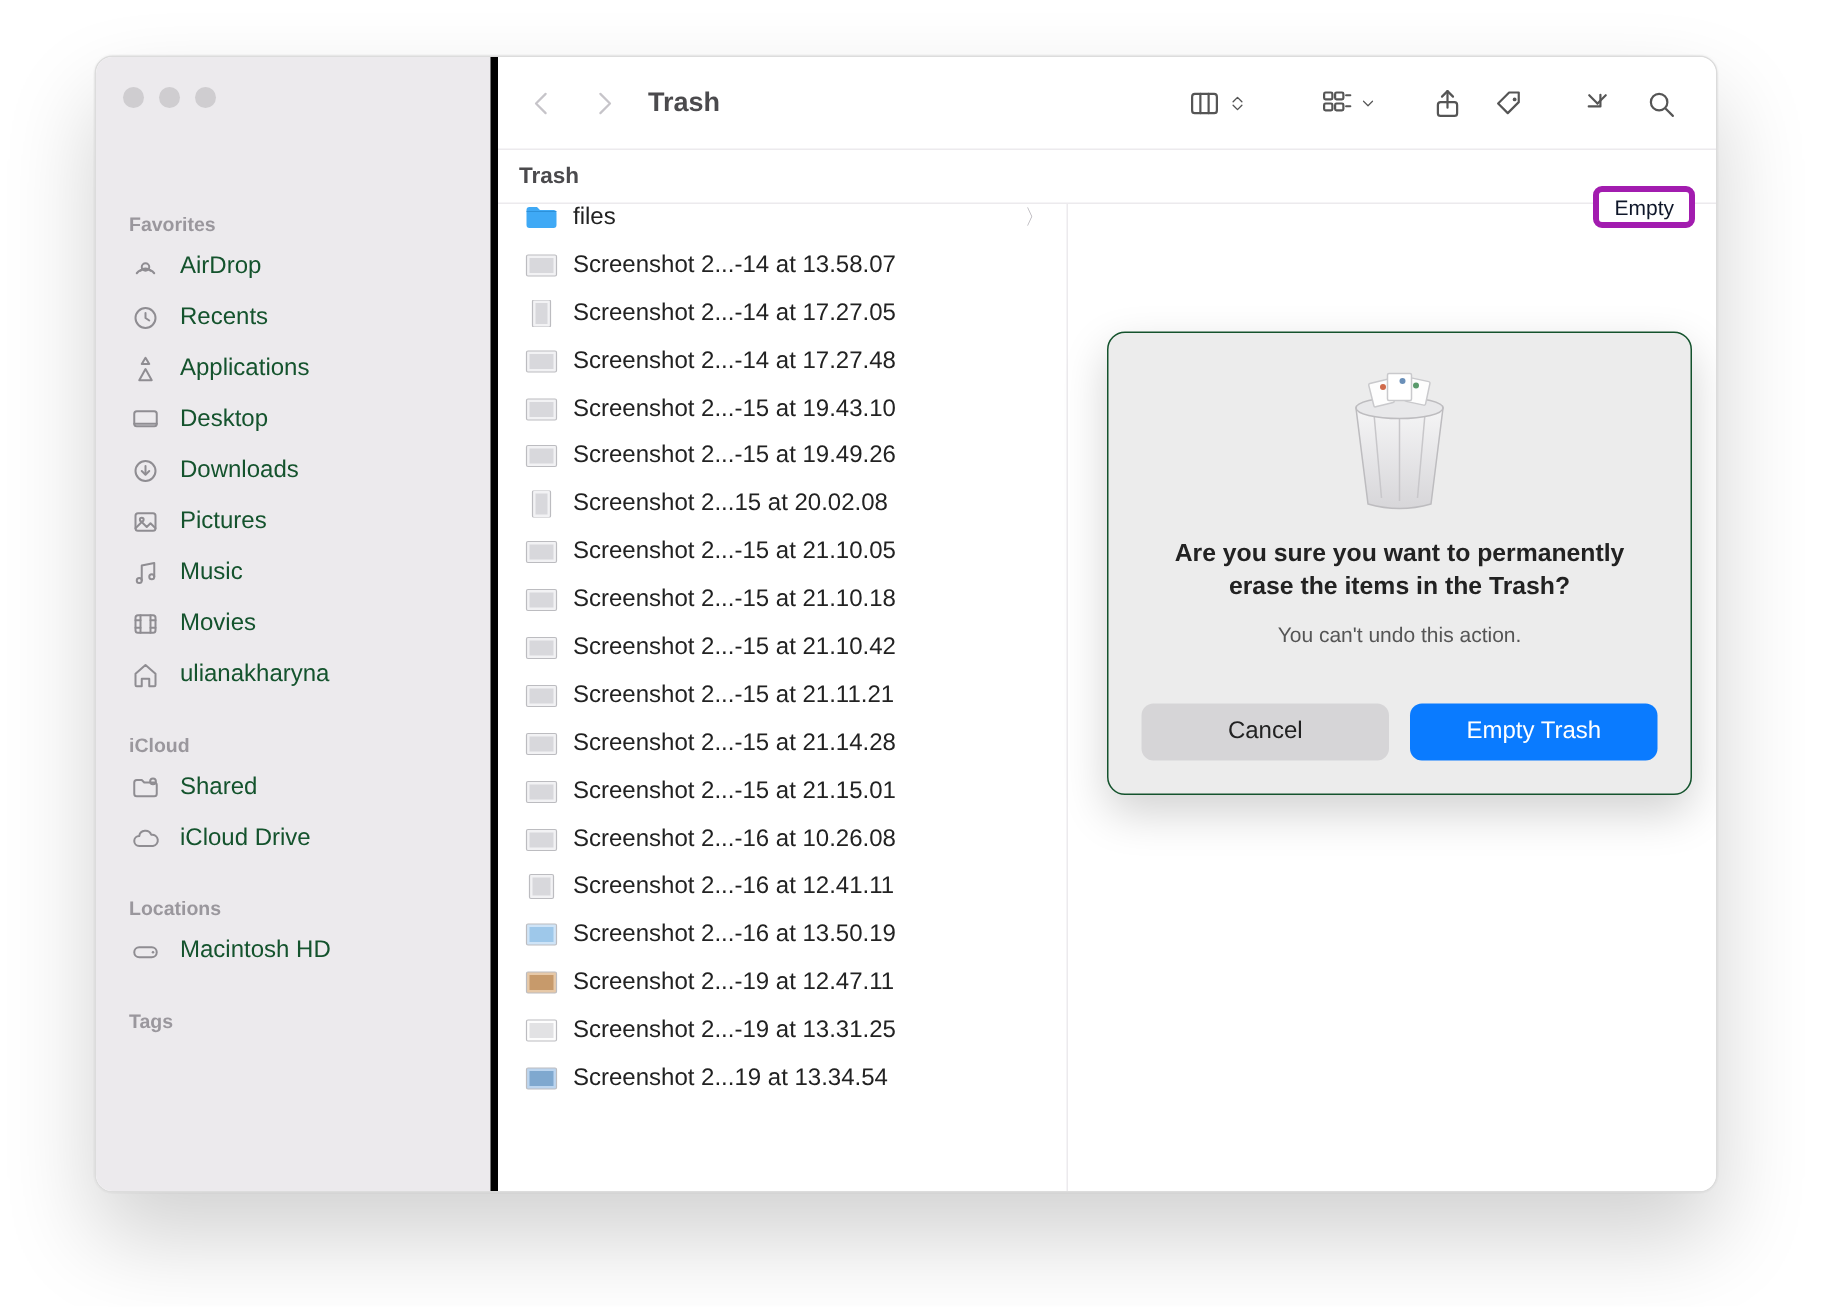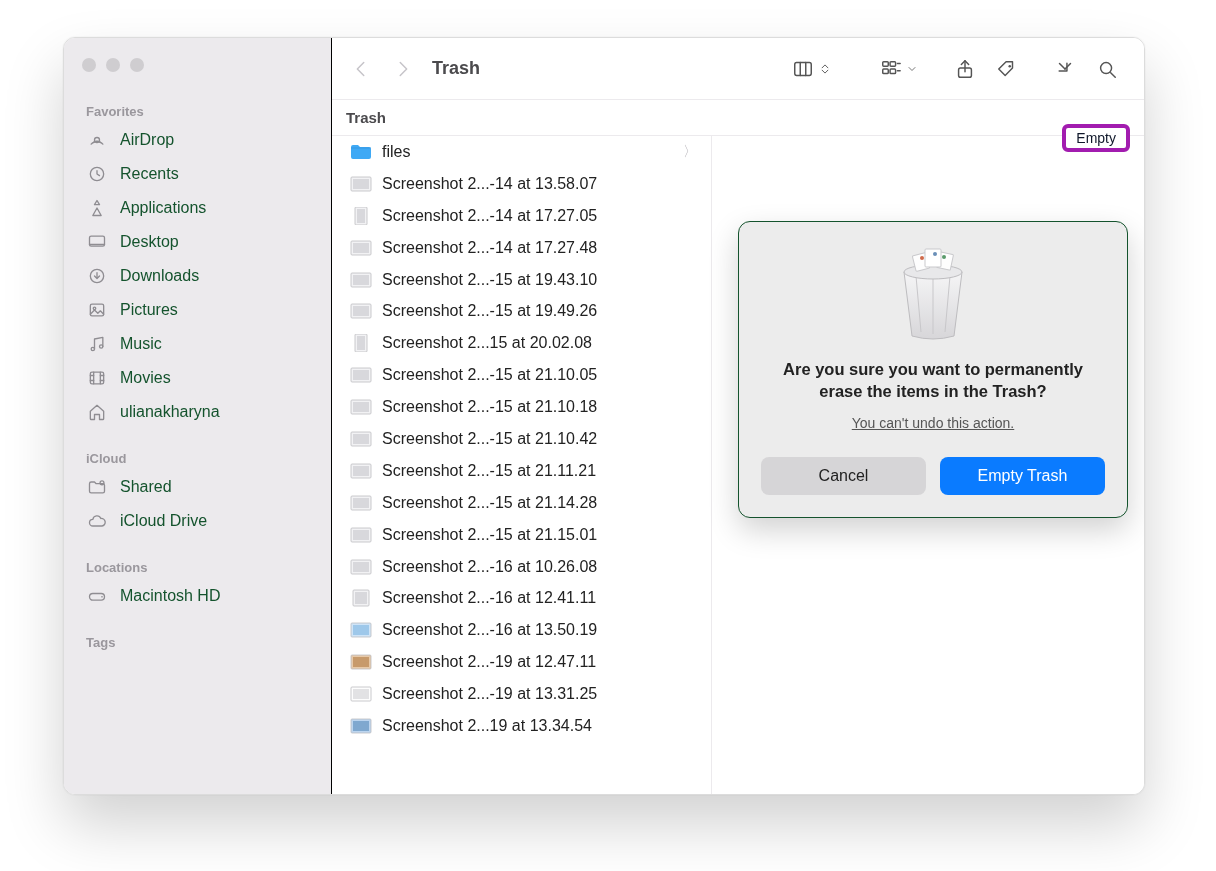--- a/index.html
+++ b/index.html
@@ -20,24 +20,25 @@
     background: #fff;
     border: 1px solid #dcdcdc;
     border-radius: 12px;
     box-shadow: 0 30px 60px rgba(0,0,0,0.18), 0 0 0 1px rgba(0,0,0,0.02);
     display: flex;
     overflow: hidden;
   }
   .sidebar {
     width: 268px;
     background: #eceaed;
-    border-right: 1px solid #000000;
+    border-right: 5px solid #000000;
     display: flex;
     flex-direction: column;
     padding: 20px 0 0 0;
+    gap: 38px;
   }
   .traffic-lights { display: flex; gap: 10px; padding-left: 18px; margin-bottom: 24px; }
   .traffic-light { width: 14px; height: 14px; border-radius: 50%; background: #cfcdd0; }
   .section-header {
     font-size: 13px; font-weight: 700; color: #9a979d;
     padding: 8px 22px 4px;
   }
   .sidebar-item {
     display: flex; align-items: center; gap: 12px;
     height: 34px; padding: 0 22px;
@@ -68,39 +69,39 @@
   .empty-btn {
     font-size: 14px; color:#0f172a; background:#fff; border:4px solid #a21caf;
     border-radius:6px; padding: 2px 10px; font-weight:400;margin-top:40px;
   }
 
   .content { flex:1; display:flex; overflow:hidden; }
   .col-left { width: 380px; border-right: 1px solid #eceaed; overflow-y:auto; }
   .col-right { flex:1; position:relative; }
 
   .file-row {
-    height: 31.9px; display:flex; align-items:center; gap: 10px;
+    height: 31.9px; display:flex; gap: 10px;
     padding: 0 12px 0 18px; font-size: 16px; color:#222;
     cursor:default;
   }
   .file-row .fname { flex:1; white-space: nowrap; overflow:hidden; text-overflow: clip; }
   .file-row .chev { color:#b9b7bc; font-size: 14px; padding-right:2px;}
   .fico { width:22px; height:18px; display:inline-flex; align-items:center; justify-content:center; flex-shrink:0;}
 
   
   .dialog {
     position:absolute; left: 26px; top: 85px; width: 390px;
     background:#ececec; border:1px solid #14532d; border-radius:12px;
     box-shadow: 0 12px 30px rgba(0,0,0,0.18);
     padding: 22px 22px 22px;
     text-align:center;
   }
   .trash-icon-wrap { display:flex; justify-content:center; margin-bottom: 18px; }
   .dialog h2 { font-size: 16.5px; font-weight:700; color:#222; line-height:1.35; margin-bottom:12px; padding: 0 6px;}
-  .dialog p { font-size: 14px; color:#555; margin-bottom: 26px; text-decoration: underline;}
+  .dialog p { font-size: 14px; color:#555; margin-bottom: 38px;}
   .dialog-btns { display:flex; gap: 14px; }
   .dlg-btn { flex:1; height: 38px; border-radius: 8px; font-size: 16px; border:none; cursor:default;}
   .dlg-cancel { background:#d6d5d7; color:#222; }
   .dlg-confirm { background:#0a7bff; color:#fff; font-weight:500;}
 
   
   .stroke { fill:none; stroke:currentColor; stroke-width:1.6; stroke-linecap:round; stroke-linejoin:round; }
 </style>
 </head>
 <body>

